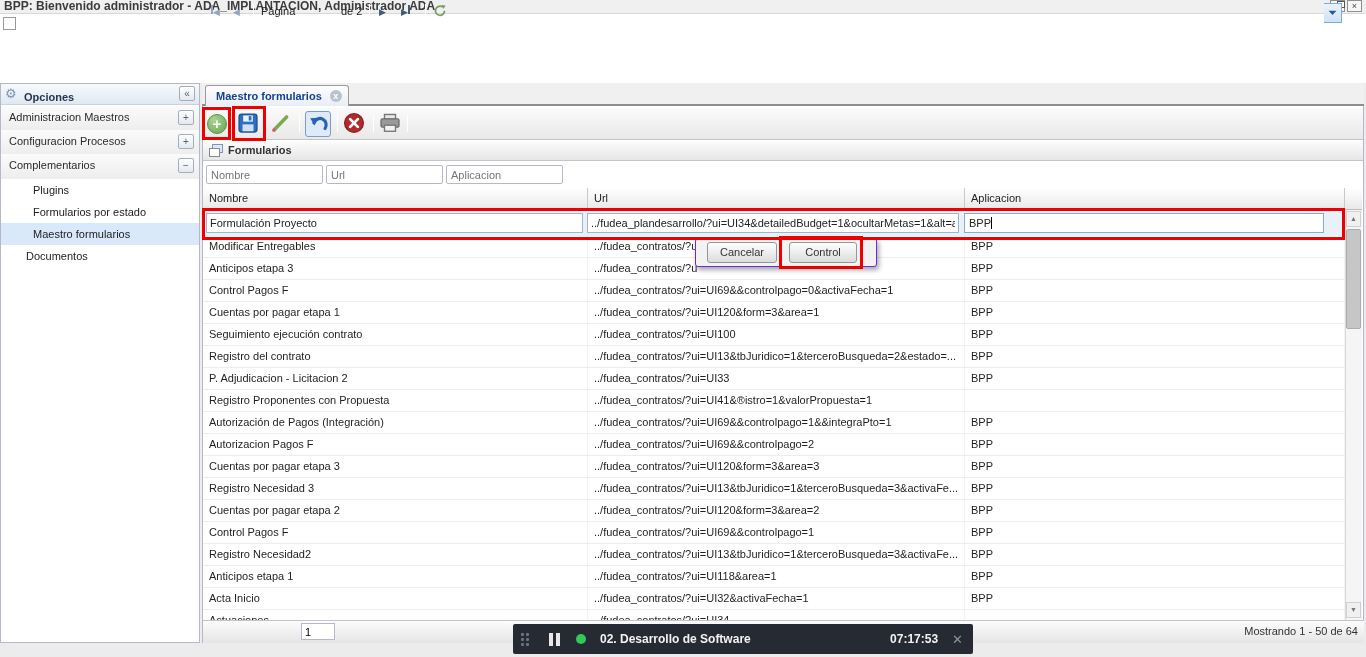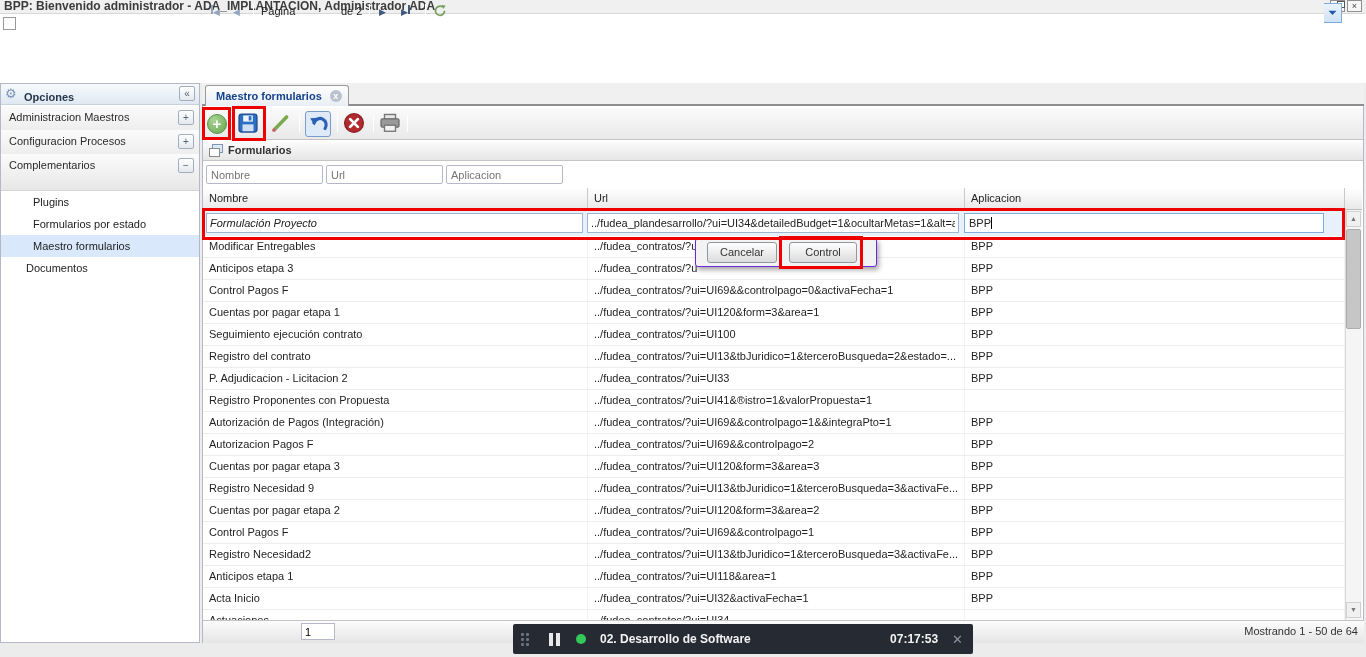--- a/index.html
+++ b/index.html
@@ -34,21 +34,21 @@
   .side-hdr .gear { position:absolute; left:4px; top:3px; font-size:13px; color:#7d96b8; line-height:13px; }
   .side-hdr .lbl { position:absolute; left:23px; top:3px; font-weight:bold; color:#26364c; }
   .sq-btn { position:absolute; width:16px; height:15px; border:1px solid #a3aebc; border-radius:2px;
             background:linear-gradient(#fff,#e4e9ef); text-align:center; line-height:13px;
             font-size:10px; color:#55637a; cursor:pointer; }
   .acc-hdr { position:absolute; left:0; width:198px; height:37px;
              background:linear-gradient(#fbfbfb,#e7e7e7); border-bottom:1px solid #d5d5d5;
              line-height:23px; }
   .acc-hdr .lbl { margin-left:8px; color:#2b2b2b; }
   .acc-item { position:absolute; left:0; width:198px; height:22px; line-height:22px;
-              padding-left:32px; color:#222; cursor:pointer; background:#fff;margin-top:12px; }
+              padding-left:32px; color:#222; cursor:pointer; background:#fff; }
   .acc-item.sel { background:#d9e8fb; }
 
   
   .main { left:202px; top:83px; width:1162px; height:560px; background:#fff;
           border:1px solid #b5b8c8; }
 
   .tabstrip { left:202px; top:83px; width:1162px; height:23px; background:#f0f0f0;
               border-bottom:2px solid #8d8d8d; }
   .tab { position:absolute; left:3px; top:2px; height:21px; padding:0 26px 0 10px;
          background:linear-gradient(#fdfdfd,#e9eef6); border:1px solid #9a9a9a; border-bottom:none;
@@ -246,21 +246,21 @@
   <input class="abs flt" style="left: 326px; top: 165px;" placeholder="Url">
   <input class="abs flt" style="left: 446px; top: 165px;" placeholder="Aplicacion">
 
   <div class="abs grid-hdr">
     <div class="gh-cell" style="left:0; width:385px;">Nombre</div>
     <div class="gh-cell" style="left:385px; width:377px;">Url</div>
     <div class="gh-cell" style="left:762px; width:380px;">Aplicacion</div>
   </div>
 
   <div class="abs edit-row"></div>
-  <input class="abs erow-input" style="left: 206px; top: 213px; width: 377px; font-style: italic;" value="Formulación Proyecto">
+  <input class="abs erow-input" style="left: 206px; top: 213px; width: 377px;" value="Formulación Proyecto">
   <input class="abs erow-input" style="left: 587px; top: 213px; width: 372px;" value="../fudea_plandesarrollo/?ui=UI34&amp;detailedBudget=1&amp;ocultarMetas=1&amp;alt=a">
   <div class="abs combo" style="left:964px; top:213px; width:360px;">
     <span>BPP</span><span class="caret"></span>
   </div>
   <div class="abs combo-trig" style="left:1324px;">
     <svg width="9" height="6" viewBox="0 0 9 6">
       <path d="M0.5 0.8 L4.5 5 L8.5 0.8 Z" fill="#1f5baa"></path>
     </svg>
   </div>
 
@@ -314,21 +314,21 @@
       <div class="gcell c-name">Autorizacion Pagos F</div>
       <div class="gcell c-url">../fudea_contratos/?ui=UI69&amp;&amp;controlpago=2</div>
       <div class="gcell c-app">BPP</div>
     </div>
       <div class="grow">
       <div class="gcell c-name">Cuentas por pagar etapa 3</div>
       <div class="gcell c-url">../fudea_contratos/?ui=UI120&amp;form=3&amp;area=3</div>
       <div class="gcell c-app">BPP</div>
     </div>
       <div class="grow">
-      <div class="gcell c-name">Registro Necesidad 9</div>
+      <div class="gcell c-name">Registro Necesidad 3</div>
       <div class="gcell c-url">../fudea_contratos/?ui=UI13&amp;tbJuridico=1&amp;terceroBusqueda=3&amp;activaFe...</div>
       <div class="gcell c-app">BPP</div>
     </div>
       <div class="grow">
       <div class="gcell c-name">Cuentas por pagar etapa 2</div>
       <div class="gcell c-url">../fudea_contratos/?ui=UI120&amp;form=3&amp;area=2</div>
       <div class="gcell c-app">BPP</div>
     </div>
       <div class="grow">
       <div class="gcell c-name">Control Pagos F</div>

